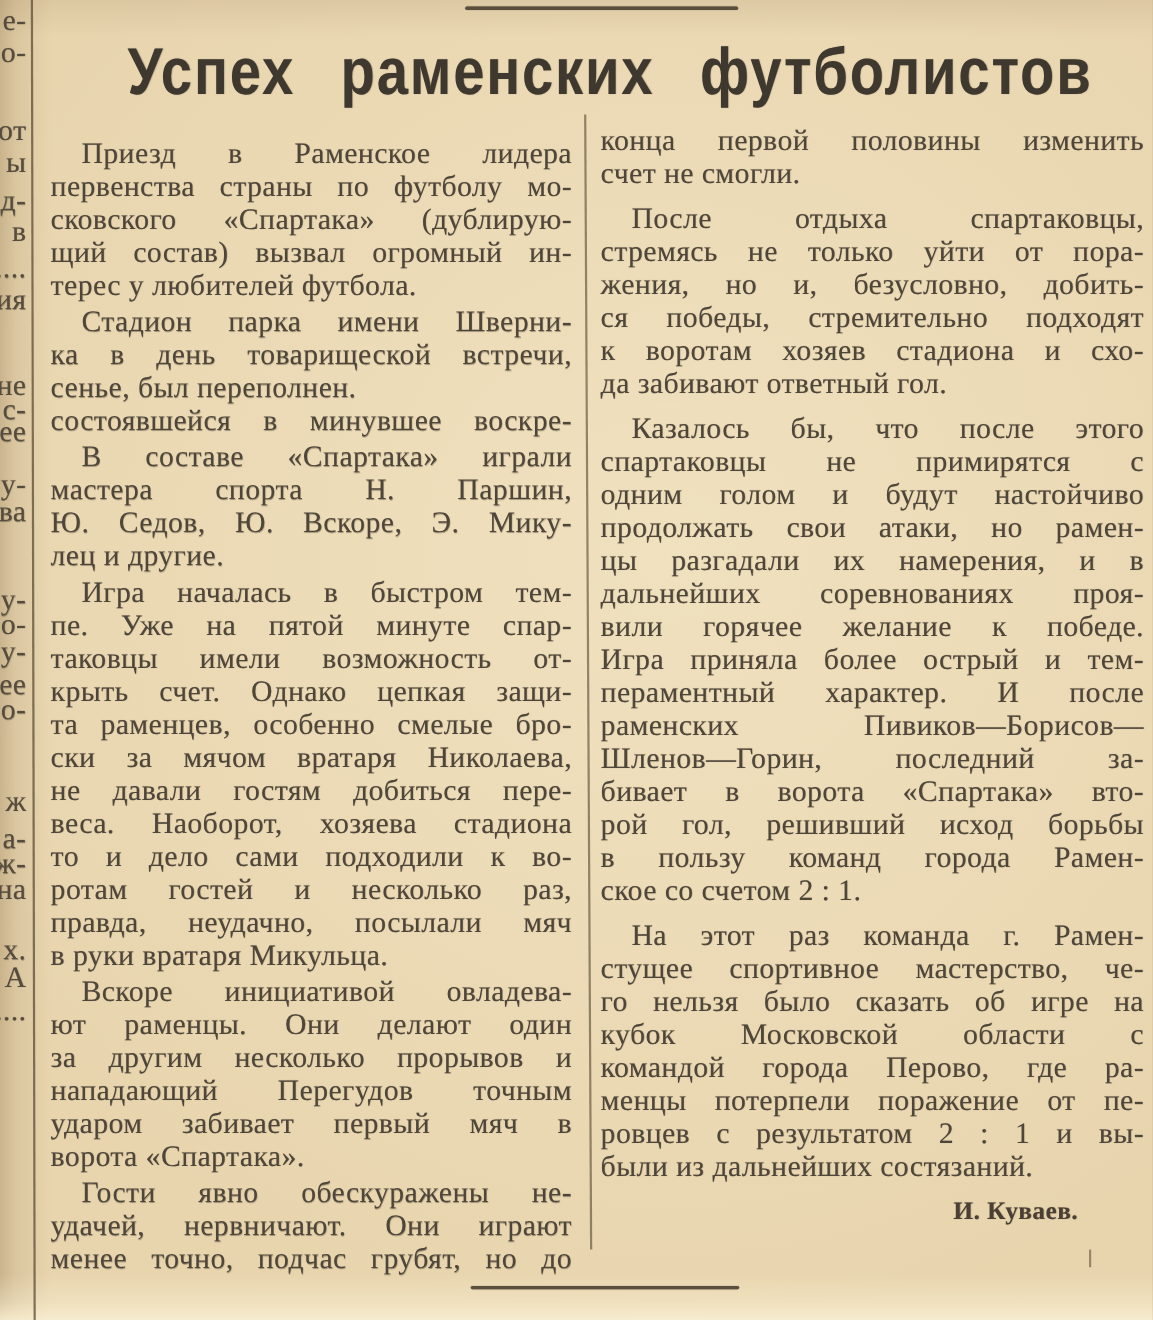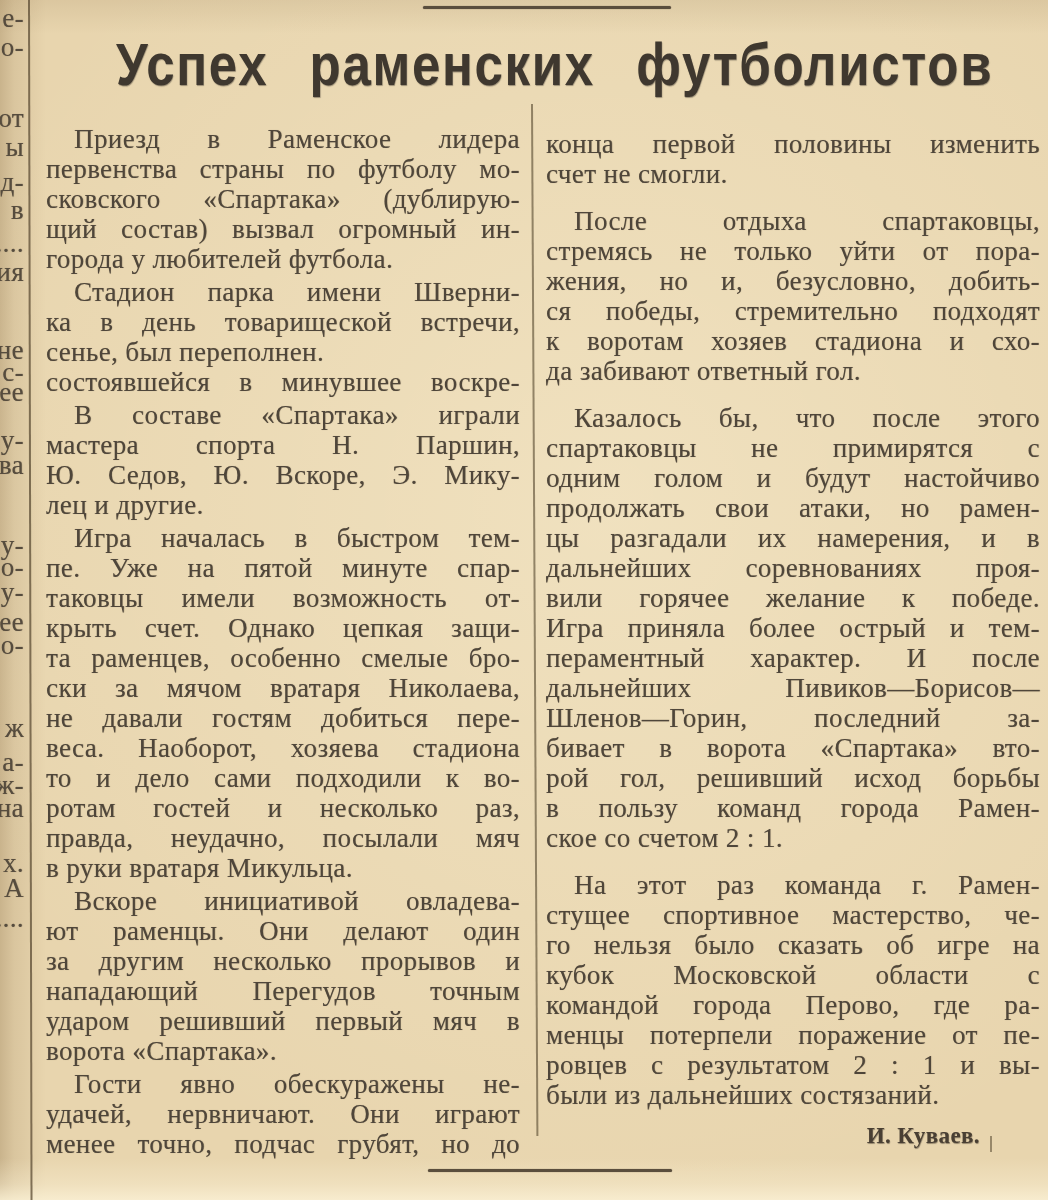--- a/index.html
+++ b/index.html
@@ -36,21 +36,21 @@
   
   .edge-strip{position:absolute;left:0;top:0;width:26px;height:1200px;}
   .frag{position:absolute;right:2px;height:30px;line-height:30px;font-size:27px;letter-spacing:.4px;
         color:#564c3e;text-shadow:.4px .4px .7px rgba(70,60,45,.5);white-space:nowrap;}
   
   .col{position:absolute;font-size:27px;letter-spacing:.4px;
        text-shadow:.4px .4px .7px rgba(70,60,45,.45);}
   .col-left{left:46px;top:124px;width:474px;}
   .col-right{left:546px;top:112px;width:494px;}
   .para{margin:0 0 3px 0;}
-  .col-right .para{margin-bottom:11px;margin-top:17px;}
+  .col-right .para{margin-bottom:11px;}
   .line{height:30px;line-height:30px;text-align:justify;text-align-last:justify;white-space:nowrap;}
   .line.end{text-align-last:left;}
   .line.first{text-indent:28px;}
   .signature{margin-top:5px;padding-right:60px;text-align:right;font-weight:bold;
              font-size:23px;height:30px;line-height:30px;color:#493f33;
              text-shadow:.5px .5px .8px rgba(70,60,45,.5);}
   .sig-tick{position:absolute;left:990px;top:1136px;width:2px;height:16px;background:rgba(86,72,50,.55);}
 </style>
 </head>
 <body>
@@ -90,21 +90,21 @@
   <div class="rule-h rule-top"></div>
 
   <h1 class="headline">Успех раменских футболистов</h1>
 
   <div class="col col-left">
       <div class="para">
         <div class="line first">Приезд в Раменское лидера</div>
         <div class="line">первенства страны по футболу мо-</div>
         <div class="line">сковского «Спартака» (дублирую-</div>
         <div class="line">щий состав) вызвал огромный ин-</div>
-        <div class="line end">города у любителей футбола.</div>
+        <div class="line end">терес у любителей футбола.</div>
       </div>
       <div class="para">
         <div class="line first">Стадион парка имени Шверни-</div>
         <div class="line">ка в день товарищеской встречи,</div>
         <div class="line end">сенье, был переполнен.</div>
         <div class="line">состоявшейся в минувшее воскре-</div>
       </div>
       <div class="para">
         <div class="line first">В составе «Спартака» играли</div>
         <div class="line">мастера спорта Н. Паршин,</div>
@@ -123,21 +123,21 @@
         <div class="line">то и дело сами подходили к во-</div>
         <div class="line">ротам гостей и несколько раз,</div>
         <div class="line">правда, неудачно, посылали мяч</div>
         <div class="line end">в руки вратаря Микульца.</div>
       </div>
       <div class="para">
         <div class="line first">Вскоре инициативой овладева-</div>
         <div class="line">ют раменцы. Они делают один</div>
         <div class="line">за другим несколько прорывов и</div>
         <div class="line">нападающий Перегудов точным</div>
-        <div class="line">ударом решивший первый мяч в</div>
+        <div class="line">ударом забивает первый мяч в</div>
         <div class="line end">ворота «Спартака».</div>
       </div>
       <div class="para">
         <div class="line first">Гости явно обескуражены не-</div>
         <div class="line">удачей, нервничают. Они играют</div>
         <div class="line">менее точно, подчас грубят, но до</div>
       </div>
     </div>
   <div class="rule-v rule-v-mid"></div>
   <div class="col col-right">
@@ -157,21 +157,21 @@
       <div class="para">
         <div class="line first">Казалось бы, что после этого</div>
         <div class="line">спартаковцы не примирятся с</div>
         <div class="line">одним голом и будут настойчиво</div>
         <div class="line">продолжать свои атаки, но рамен-</div>
         <div class="line">цы разгадали их намерения, и в</div>
         <div class="line">дальнейших соревнованиях проя-</div>
         <div class="line">вили горячее желание к победе.</div>
         <div class="line">Игра приняла более острый и тем-</div>
         <div class="line">пераментный характер. И после</div>
-        <div class="line">дальнейших Пивиков—Борисов—</div>
+        <div class="line">раменских Пивиков—Борисов—</div>
         <div class="line">Шленов—Горин, последний за-</div>
         <div class="line">бивает в ворота «Спартака» вто-</div>
         <div class="line">рой гол, решивший исход борьбы</div>
         <div class="line">в пользу команд города Рамен-</div>
         <div class="line end">ское со счетом 2 : 1.</div>
       </div>
       <div class="para">
         <div class="line first">На этот раз команда г. Рамен-</div>
         <div class="line">стущее спортивное мастерство, че-</div>
         <div class="line">го нельзя было сказать об игре на</div>

